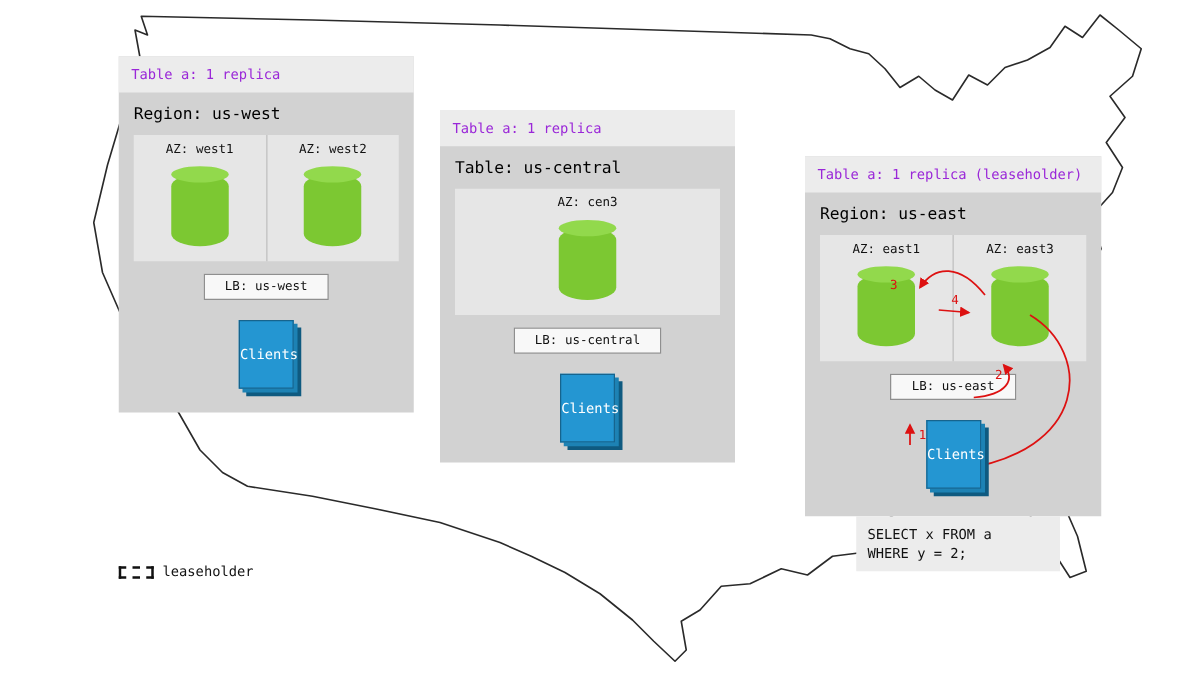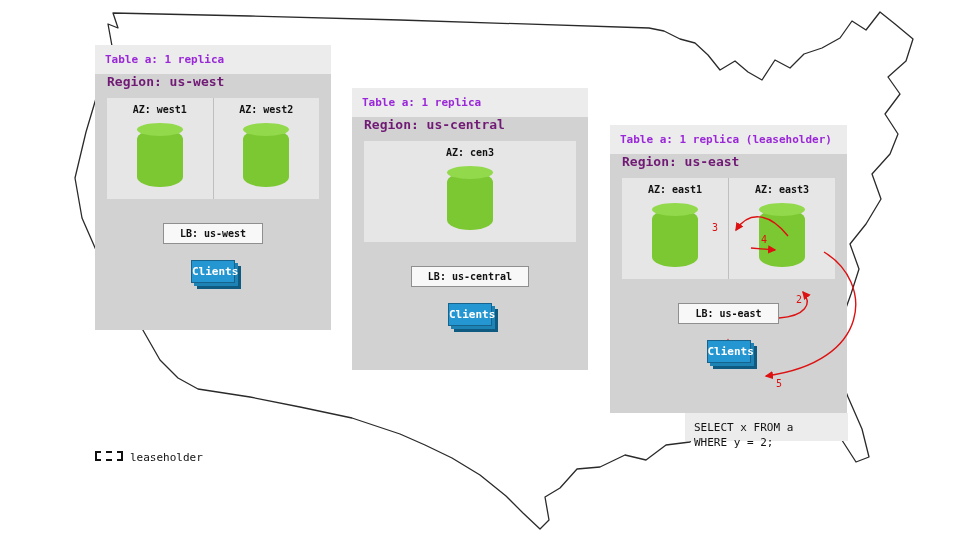--- a/index.html
+++ b/index.html
@@ -3,53 +3,53 @@
 <meta charset="utf-8">
 <style>
   * { margin:0; padding:0; box-sizing:border-box; }
   html,body { width:960px; height:540px; background:#ffffff; overflow:hidden;
               font-family:"DejaVu Sans Mono","Liberation Mono",monospace; }
   .stage { position:relative; width:960px; height:540px; }
 
   svg.map-layer { position:absolute; left:0; top:0; }
   svg.overlay   { position:absolute; left:0; top:0; pointer-events:none; }
 
-  .panel { position:absolute; background:var(--panel-gray,#d2d2d2);font-weight:bold; }
+  .panel { position:absolute; background:var(--panel-gray,#d2d2d2); }
   .panel-header { background:var(--header-gray,#ececec); color:var(--header-purple,#9a27d8);
                   font-size:11px; padding:8px 10px; white-space:nowrap; }
-  .region-label { font-size:13px; color:#701a75; padding:0 12px 9px 12px;border-radius:10px; }
+  .region-label { font-size:13px; color:#000000; padding:10px 12px 9px 12px;border-radius:10px; }
   .az-box { background:var(--az-gray,#e6e6e6); margin:0 12px; display:flex; }
   .az-col { flex:1; border-right:1px solid #bfbfbf; display:flex; flex-direction:column;
             align-items:center; padding:6px 0 12px 0; }
   .az-col:last-child { border-right:none; }
   .az-label { font-size:10px; color:#111; margin-bottom:8px; white-space:nowrap; }
 
   .cylinder { position:relative; width:46px; height:64px; }
   .cyl-side { position:absolute; left:0; right:0; top:6px; bottom:0;
               background:var(--cylinder-green,#7cc832); border-radius:50% / 10px; }
   .cyl-top  { position:absolute; left:0; right:0; top:0; height:13px;
               background:var(--cylinder-top,#92d94c); border-radius:50%; }
   .replica-band { position:absolute; left:50%; transform:translateX(-50%); top:17px;
                   width:30px; height:10px; background:var(--replica-purple,#9326e0); z-index:2; }
   .leaseholder-band { position:absolute; left:50%; transform:translateX(-50%); top:15px;
                   width:34px; height:11px; background:var(--replica-purple,#9326e0);
                   border:2px dashed #111; z-index:2; }
 
-  .lb-box { margin:24px auto 0 auto; width:max-content; background:#f8f8f8;
+  .lb-box { margin:10px auto 0 auto; width:max-content; background:#f8f8f8;
             border:1px solid #8f8f8f; font-size:10px; color:#111; padding:4px 16px; }
 
   .clients-btn { margin:16px auto 0 auto; width:44px; text-align:left;
                  background:var(--clients-blue,#2496d2); border:1px solid #16648e;
-                 color:#fff; font-size:11px; padding:4px 0;
+                 color:#fff; font-size:11px; padding:20px 0;
                  box-shadow:3px 3px 0 #1d82b4, 6px 6px 0 #0f5a80; position:relative; z-index:1; }
 
-  .query-box { position:absolute; left:685px; top:413px; width:163px; height:28px;
+  .query-box { position:absolute; left:685px; top:413px; width:163px; height:44px;
                background:#ececec; font-size:11px; color:#111; padding:7px 9px; line-height:15px; }
 
-  .legend { position:absolute; left:95px; top:451px; display:flex; align-items:flex-start; }
+  .legend { position:absolute; left:95px; top:451px; display:flex; align-items:center; }
   .legend-swatch { width:28px; height:10px; background:#ffffff; border:2px dashed #111; }
   .legend-label { font-size:11px; color:#111; margin-left:7px; }
 
   .arrow { fill:none; stroke:var(--arrow-red,#dd1111); stroke-width:1.4; }
   .flow-num { fill:var(--arrow-red,#dd1111); font-size:10px;
               font-family:"DejaVu Sans Mono","Liberation Mono",monospace; }
 </style>
 </head>
 <body>
 
@@ -86,35 +86,35 @@
           <div class="cyl-top"></div>
         </div>
       </div>
     </div>
     <div class="lb-box">LB: us-west</div>
     <div class="clients-btn">Clients</div>
   </div>
 
   <div class="panel" style="left:352px; top:88px; width:236px; height:282px;">
     <div class="panel-header">Table a: 1 replica</div>
-    <div class="region-label">Region: us-central</div>
+    <div class="region-label">Table: us-central</div>
     <div class="az-box">
       <div class="az-col">
         <div class="az-label">AZ: cen3</div>
         <div class="cylinder">
           <div class="cyl-side"></div>
           <div class="cyl-top"></div>
         </div>
       </div>
     </div>
     <div class="lb-box">LB: us-central</div>
     <div class="clients-btn">Clients</div>
   </div>
 
-  <div class="panel" style="left:610px; top:125px; width:237px; height:288px;">
+  <div class="panel" style="left:644px; top:125px; width:237px; height:288px;">
     <div class="panel-header">Table a: 1 replica (leaseholder)</div>
     <div class="region-label">Region: us-east</div>
     <div class="az-box">
       <div class="az-col">
         <div class="az-label">AZ: east1</div>
         <div class="cylinder">
           <div class="cyl-side"></div>
           <div class="cyl-top"></div>
         </div>
       </div>

